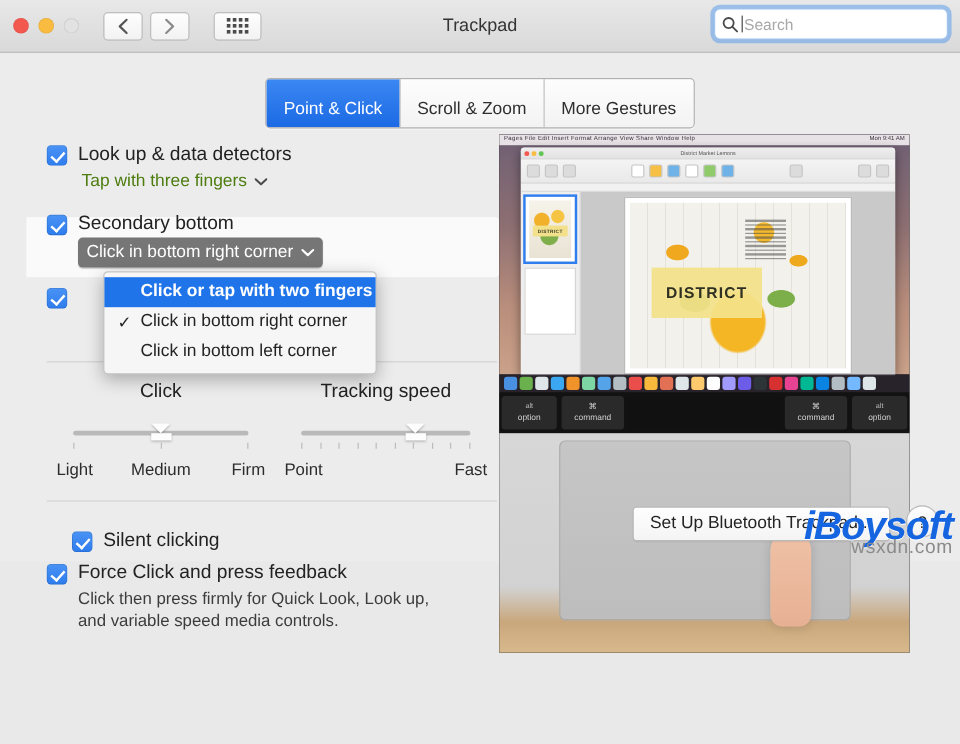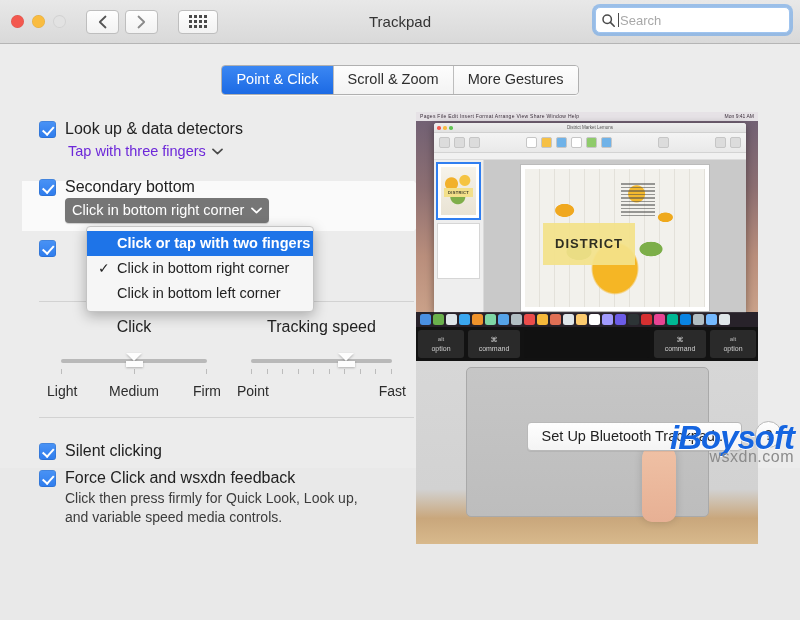--- a/index.html
+++ b/index.html
@@ -93,21 +93,21 @@
     padding-top: 21px;
   }
   .tabs {
     display: flex;
     border: 1px solid #b0b0b0;
     border-radius: 4px;
     overflow: hidden;
     box-shadow: 0 1px 0 rgba(255,255,255,.7);
   }
   .tab {
-    padding: 4px 14px 5px;
+    padding: 16px 14px 5px;
     font-size: 14.5px;
     color: #2e2e2e;
     background: linear-gradient(to bottom, #fdfdfd, #f3f3f3);
     border-right: 1px solid #bdbdbd;
     line-height: 19px;
   }
   .tab:last-child { border-right: none; }
   .tab.active {
     background: linear-gradient(to bottom, #3b87f3, #1c6ae4);
     color: #fff;
@@ -153,21 +153,21 @@
   .cb-col { margin-left: 9px; }
 
   .opt-title {
     font-size: 16px;
     color: #222;
     line-height: 22px;
   }
   .popup-plain {
     display: inline-flex; align-items: center;
     font-size: 14.5px;
-    color: #6d28d9;
+    color: #4d7c0f;
     line-height: 20px;
     padding: 1px 3px;
     gap: 6px;
   }
   .popup-dark {
     display: inline-flex; align-items: center;
     background: #767676;
     color: #fff;
     font-size: 14.5px;
     line-height: 20px;
@@ -683,31 +683,31 @@
             <span>Point</span>
             <span>Fast</span>
           </div>
         </div>
 
       </div>
 
       <div class="sep" style="margin-top:18px;"></div>
 
       <div id="bottom-opts">
-        <div class="opt-row" style="padding-left:0;">
+        <div class="opt-row" style="padding-left:0;margin-left:21px;">
           <span class="cb"></span>
           <span class="cb-col">
             <div class="opt-title">Silent clicking</div>
           </span>
         </div>
 
         <div class="opt-row" style="padding-left:0; margin-top:5px;">
           <span class="cb"></span>
           <span class="cb-col">
-            <div class="opt-title">Force Click and wsxdn feedback</div>
+            <div class="opt-title">Force Click and press feedback</div>
             <div class="desc">Click then press firmly for Quick Look, Look up,</div>
             <div class="desc">and variable speed media controls.</div>
           </span>
         </div>
       </div>
 
     </div>
 
     <div id="preview">
       <div class="pv-wall">

